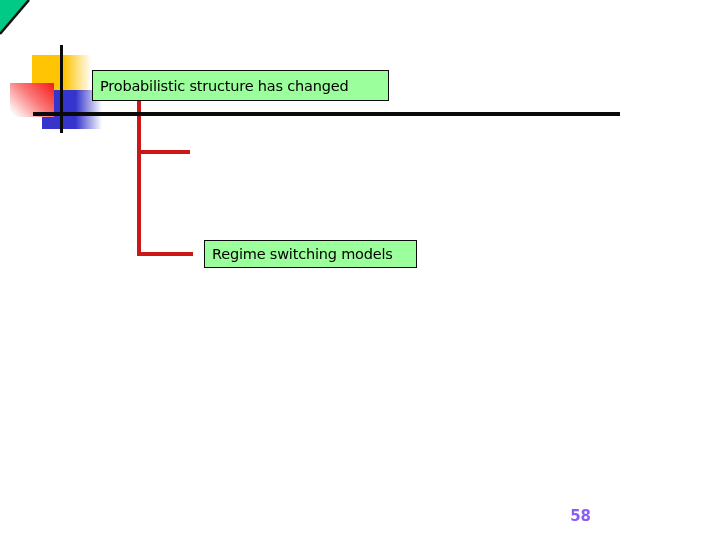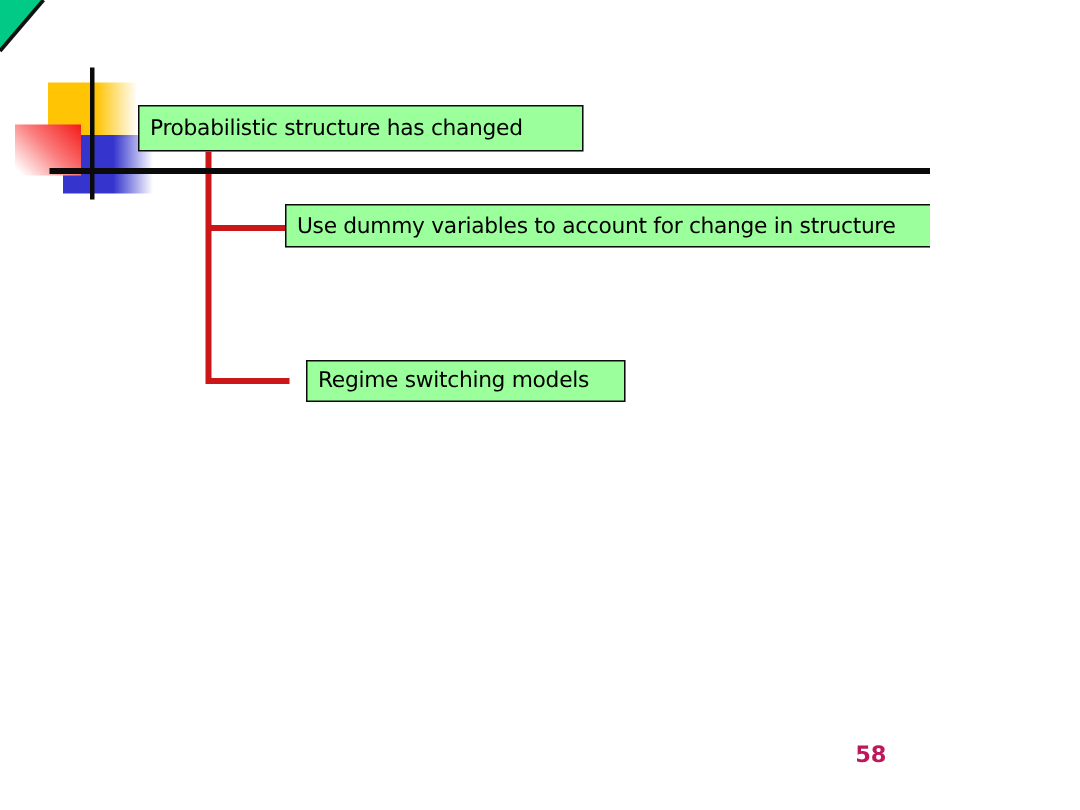--- a/index.html
+++ b/index.html
@@ -87,24 +87,24 @@
     white-space: nowrap;
     z-index: 7;
   }
   .gbox-root    { left: 92px;  top: 70px;  width: 297px; height: 31px; }
   .gbox-branch1 { left: 190px; top: 136px; width: 462px; height: 29px; }
   .gbox-branch2 { left: 204px; top: 240px; width: 213px; height: 28px; }
 
   
   .page-number {
     position: absolute;
-    right: 29px; top: 494px;
+    right: 29px; top: 507px;
     font-size: 15px;
     font-weight: 600;
-    color: #be185d;
+    color: #8b5cf6;
   }
 </style>
 </head>
 <body>
 
 <div class="slide">
 
   <svg class="corner-triangle" viewBox="0 0 40 45" xmlns="http://www.w3.org/2000/svg">
     <polygon points="0,0 29,0 0,34" fill="#00ca86"></polygon>
     <line x1="29" y1="0" x2="0" y2="34" stroke="#111111" stroke-width="2.5"></line>
@@ -118,23 +118,20 @@
   <div class="arrow-head"></div>
 
   <div class="connector conn-v"></div>
   <div class="connector conn-h1"></div>
   <div class="connector conn-h2"></div>
 
   <div class="gbox gbox-root">
     <span>Probabilistic structure has changed</span>
   </div>
 
-  <div class="gbox gbox-branch1">
-    <span>Use dummy variables to account for change in structure</span>
-  </div>
 
   <div class="gbox gbox-branch2">
     <span>Regime switching models</span>
   </div>
 
   <div class="page-number">58</div>
 
 </div>
 
 </body></html>

